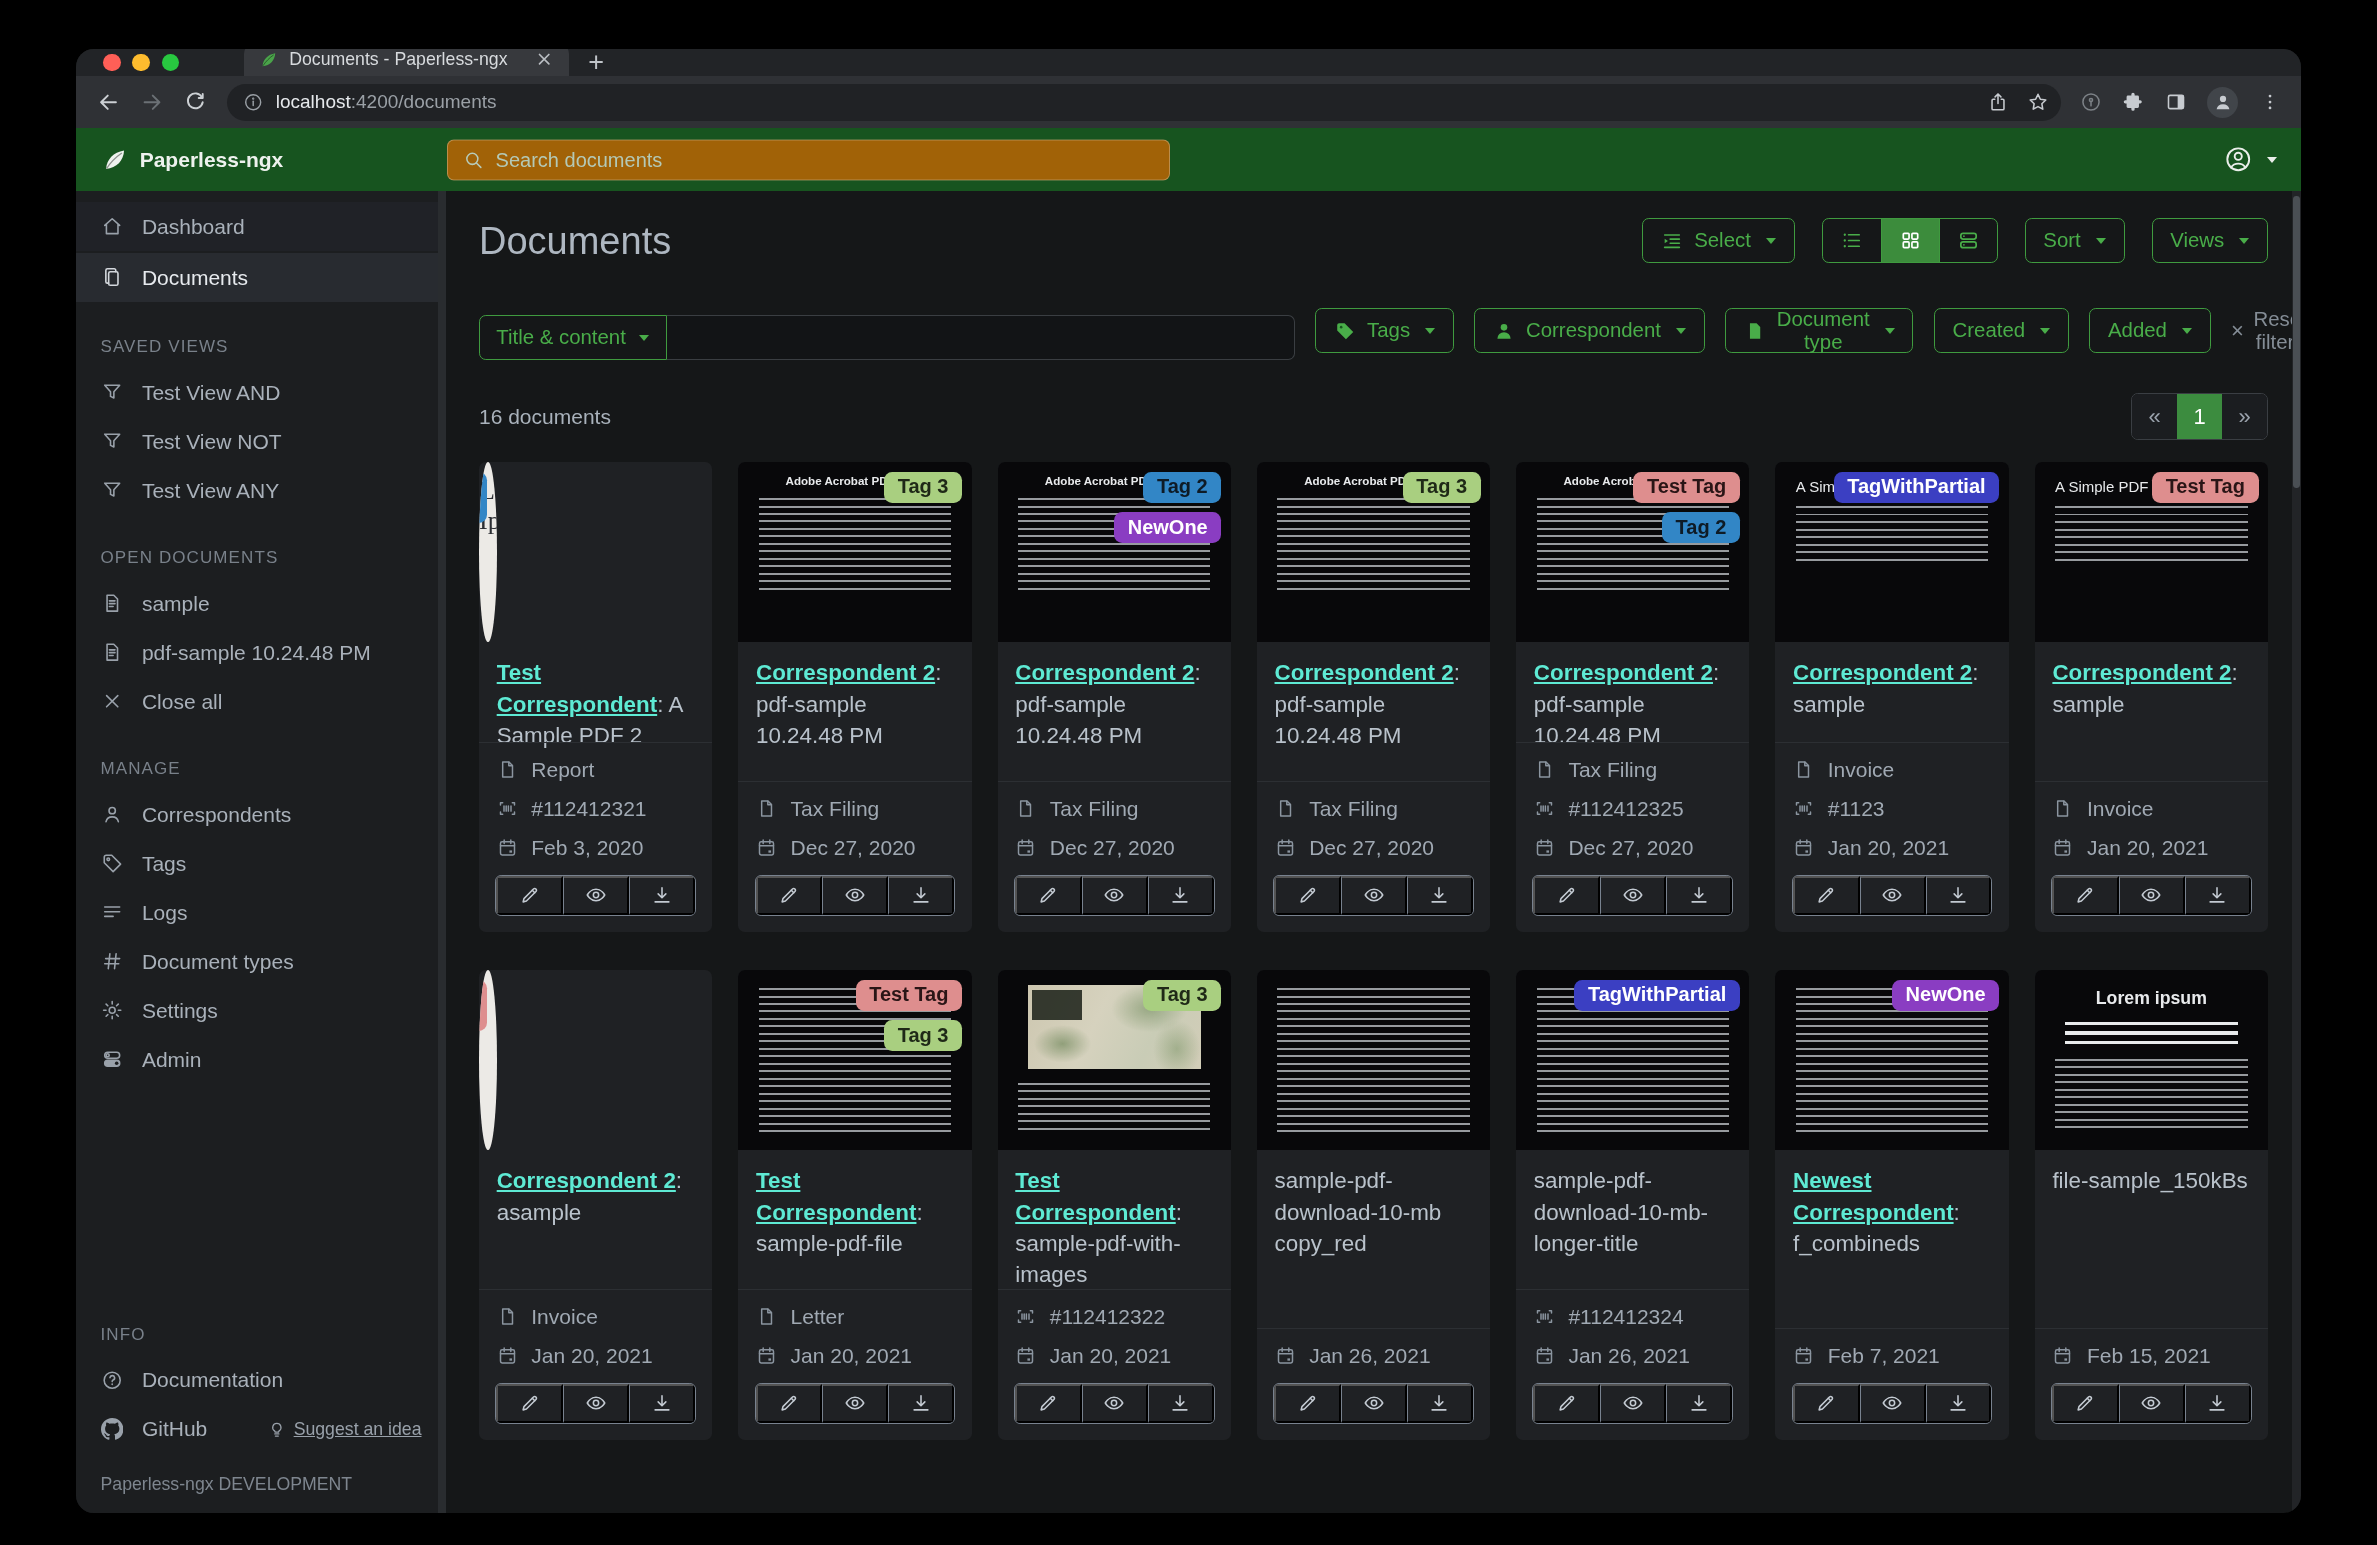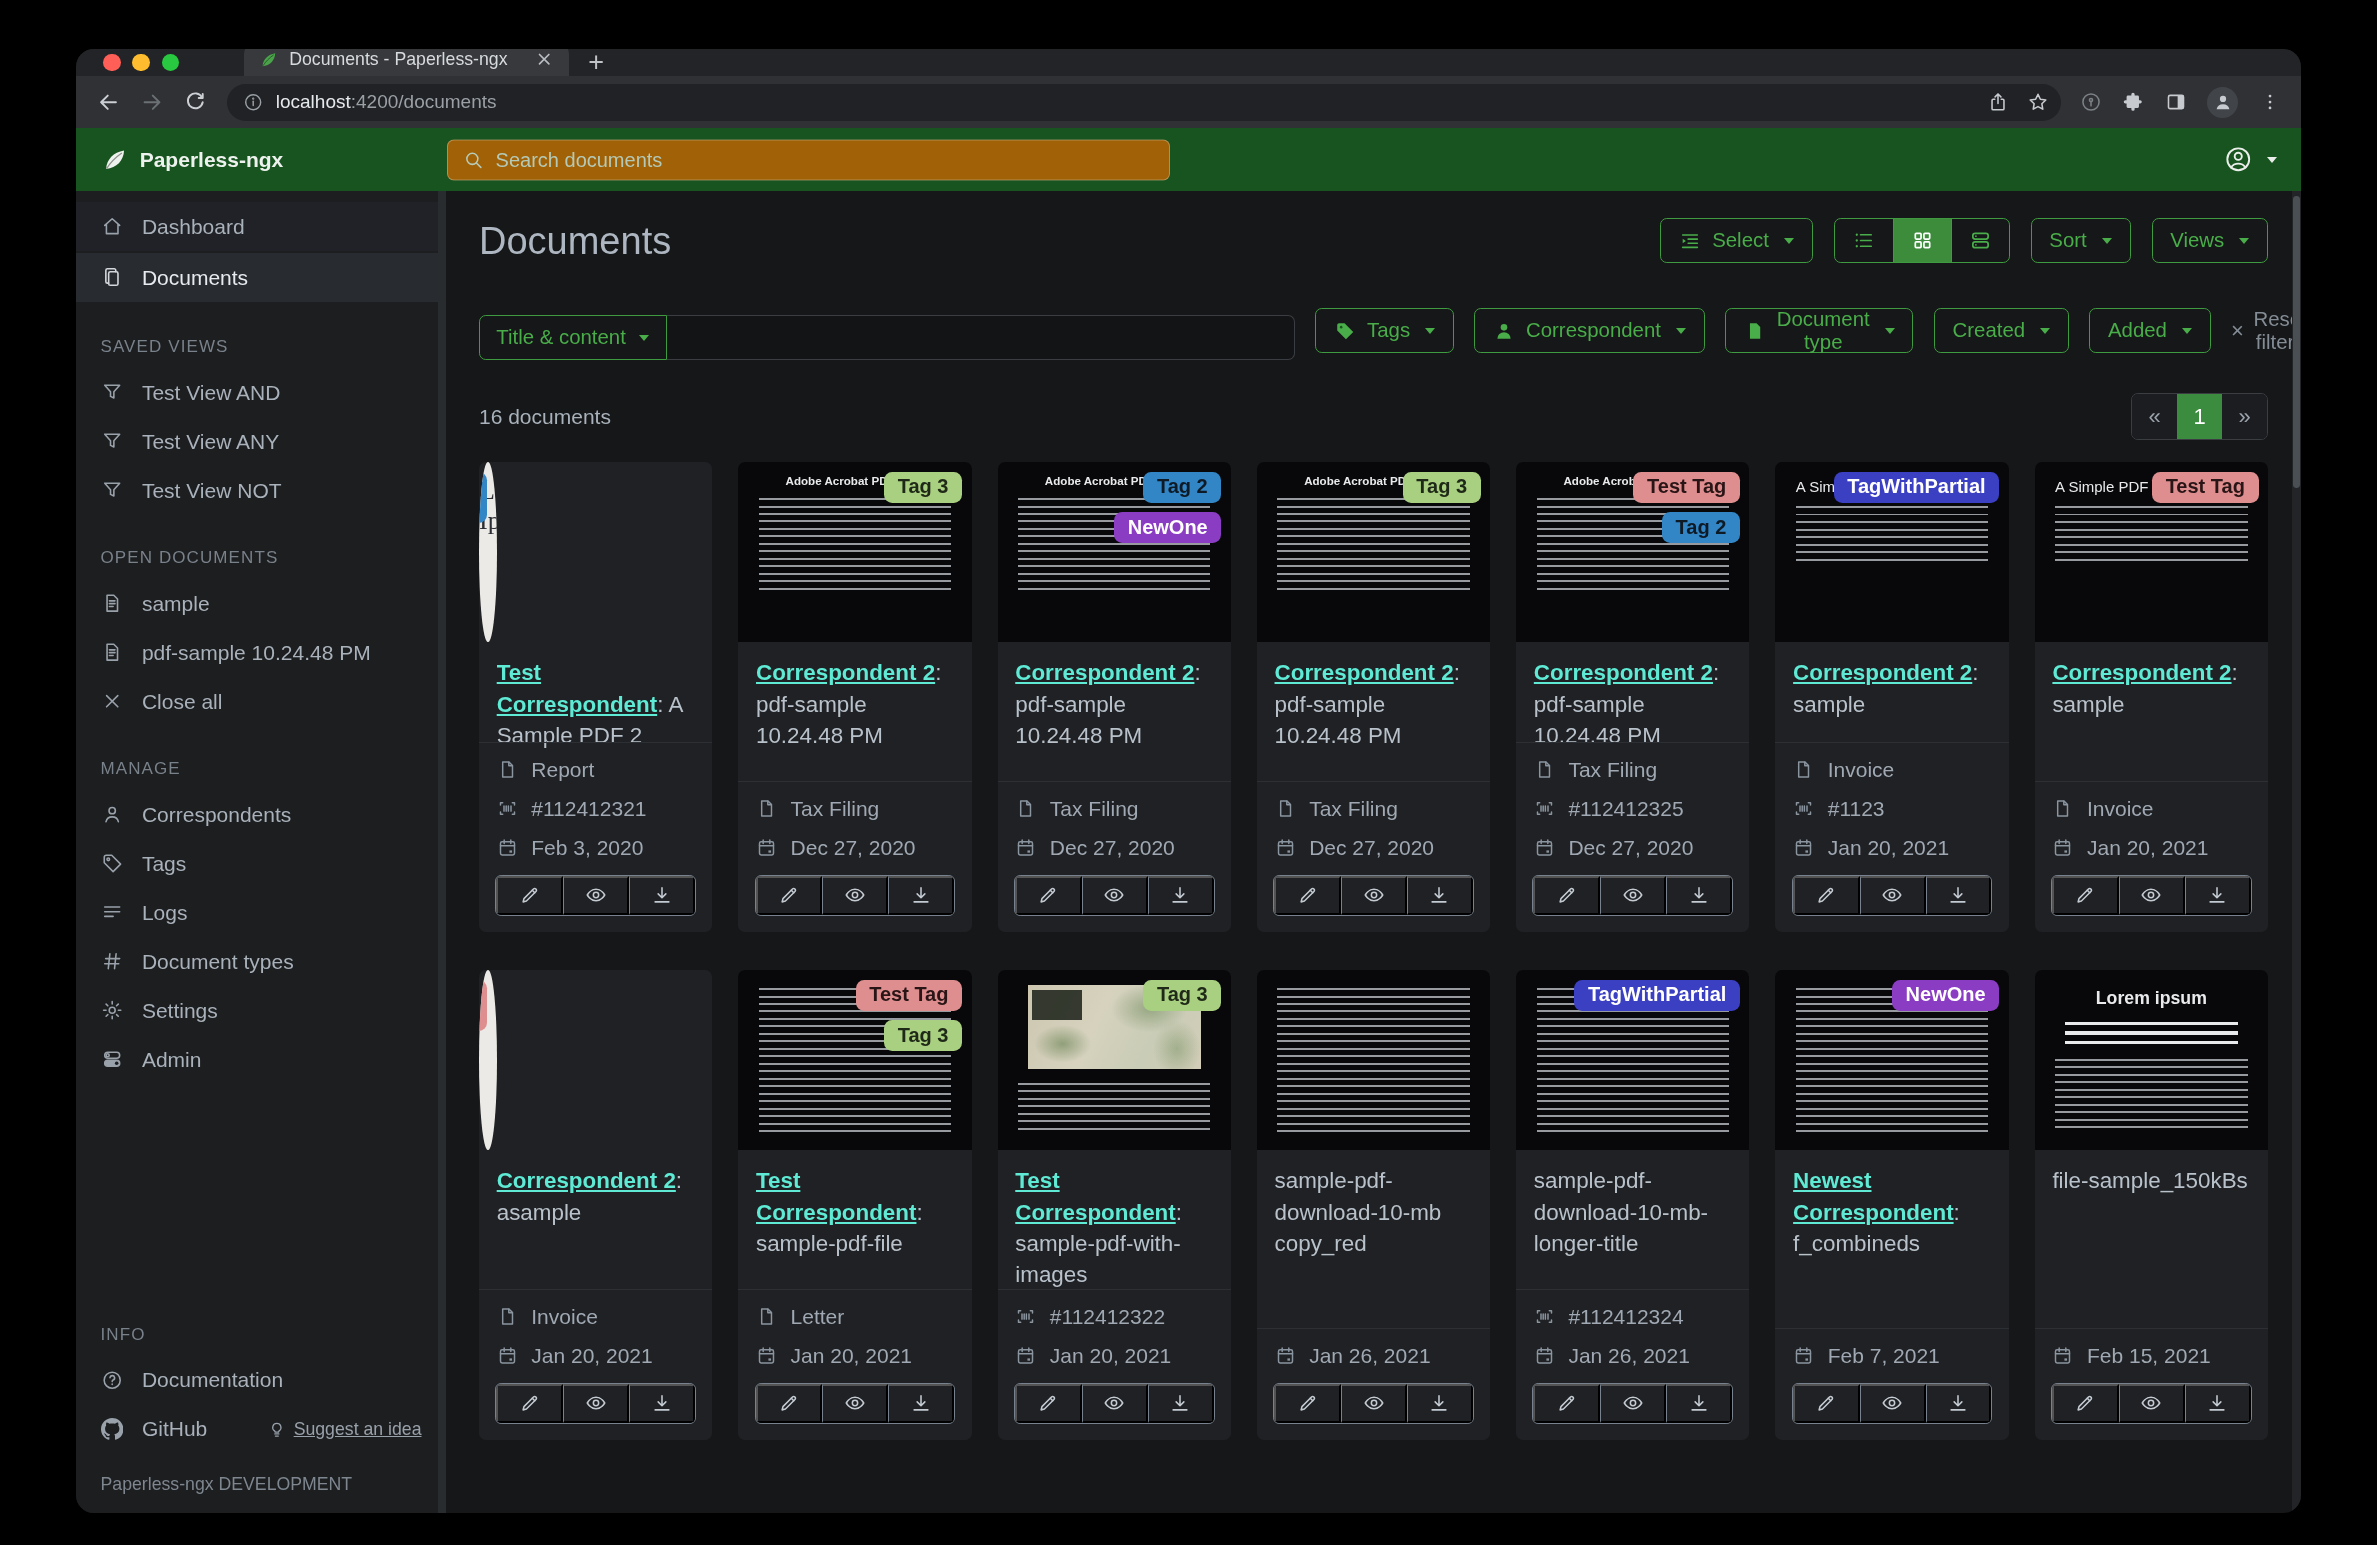--- a/index.html
+++ b/index.html
@@ -69,21 +69,21 @@
   .sb-extra .icon { font-size:17.7px; }
   .sb-spacer { flex:1; }
   .sb-footer { margin:20.4px 24.5px 0; font-size:17.7px; color:#7e868f; flex:none; }
 
   .main { flex:1; padding:20.4px 33px 0; display:flex; flex-direction:column; min-width:0; position:relative; }
   .main::after { content:""; position:absolute; right:0; top:0; bottom:0; width:9.5px; background:#222427; }
   .main::before { content:""; position:absolute; right:1.4px; top:5.4px; width:6.8px; height:292px; background:#4a4f54; border-radius:3.4px; z-index:2; }
 
   .main-head { display:flex; align-items:flex-end; justify-content:space-between; margin-top:6.8px; }
   h1.page-title { font-size:38px; font-weight:500; color:#aeb7c1; }
-  .head-actions { display:flex; gap:21px; align-items:center; }
+  .head-actions { display:flex; gap:27px; align-items:center; }
 
   .btn { height:45px; border:1.4px solid #3f9b3f; color:#49ad49; border-radius:6.8px; font-size:20.4px;
     display:inline-flex; align-items:center; gap:11px; padding:0 17.7px; background:transparent; font-family:inherit; }
   .btn .icon { font-size:22px; }
   .btn-seg-group { display:flex; border:1.4px solid #3f9b3f; border-radius:6.8px; overflow:hidden; height:45px; }
   .seg { width:58px; display:flex; align-items:center; justify-content:center; color:#49ad49; font-size:23px; }
   .seg + .seg { border-left:1.4px solid #3f9b3f; }
   .seg.active { background:#3c8c3c; color:#fff; }
 
   .filter-row { display:flex; align-items:center; gap:20.4px; margin-top:38px; }
@@ -304,29 +304,29 @@
             </svg>
           </span>
           <span>Test View AND</span>
         </div>
         <div class="sb-item">
           <span class="icon">
             <svg viewBox="0 0 24 24" stroke="currentColor" stroke-width="1.7" fill="none" stroke-linecap="round" stroke-linejoin="round">
               <path d="M4 4.5h16l-6.2 7v6.8l-3.6-1.8v-5z"></path>
             </svg>
           </span>
+          <span>Test View NOT</span>
+        </div>
+        <div class="sb-item">
+          <span class="icon">
+            <svg viewBox="0 0 24 24" stroke="currentColor" stroke-width="1.7" fill="none" stroke-linecap="round" stroke-linejoin="round">
+              <path d="M4 4.5h16l-6.2 7v6.8l-3.6-1.8v-5z"></path>
+            </svg>
+          </span>
           <span>Test View ANY</span>
-        </div>
-        <div class="sb-item">
-          <span class="icon">
-            <svg viewBox="0 0 24 24" stroke="currentColor" stroke-width="1.7" fill="none" stroke-linecap="round" stroke-linejoin="round">
-              <path d="M4 4.5h16l-6.2 7v6.8l-3.6-1.8v-5z"></path>
-            </svg>
-          </span>
-          <span>Test View NOT</span>
         </div>
         <div class="sb-title">OPEN DOCUMENTS</div>
         <div class="sb-item">
           <span class="icon">
             <svg viewBox="0 0 24 24" stroke="currentColor" stroke-width="1.7" fill="none" stroke-linecap="round" stroke-linejoin="round">
               <path d="M6.5 3.5h7.2l4 4V20.5H6.5z"></path>
               <path d="M9 9.5h6M9 12.5h6M9 15.5h4"></path>
             </svg>
           </span>
           <span>sample</span>

